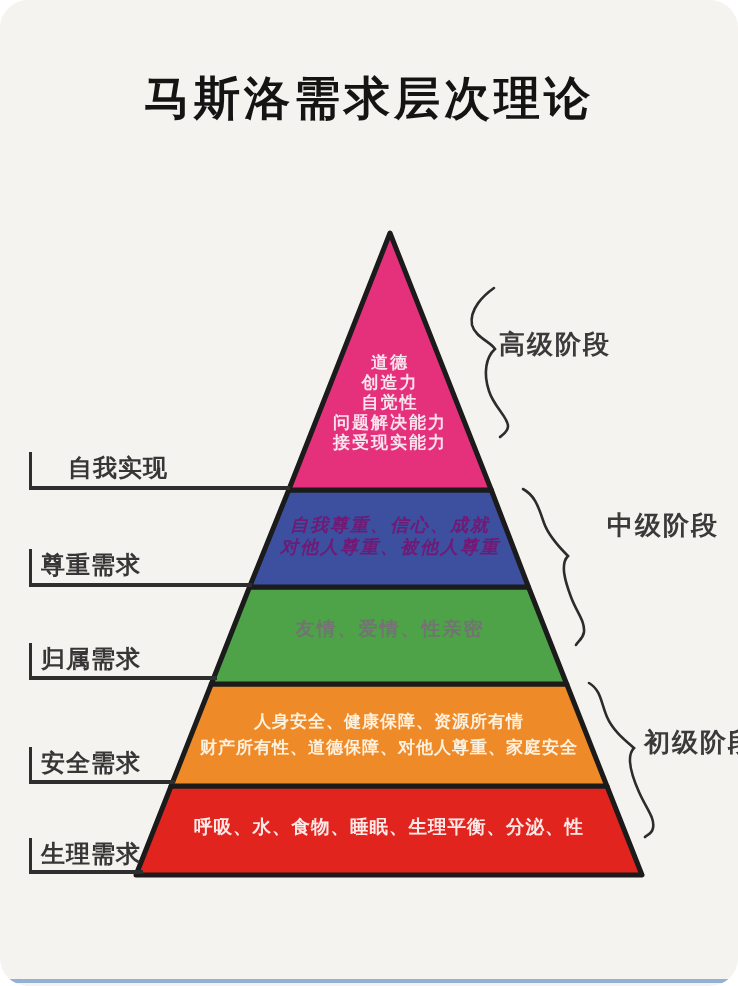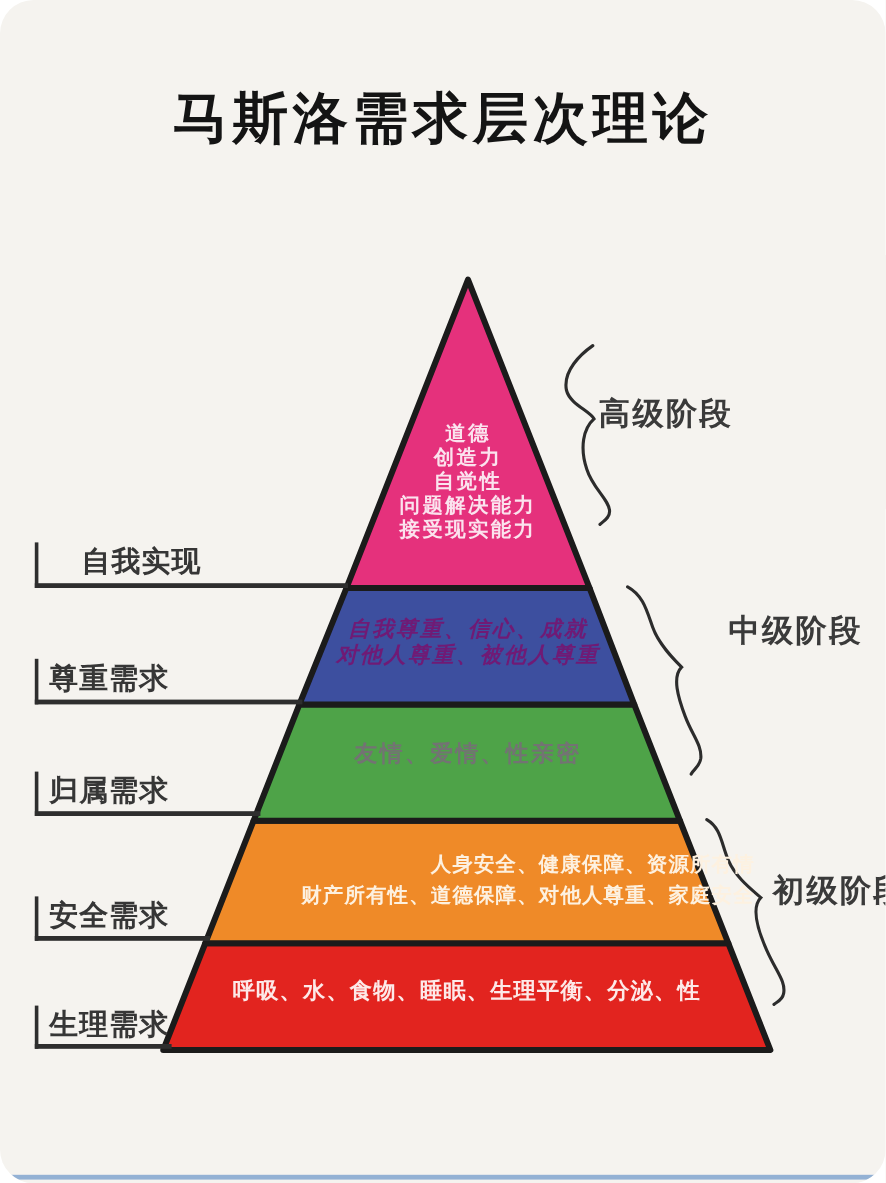--- a/index.html
+++ b/index.html
@@ -18,21 +18,21 @@
   .pyramid-svg{position:absolute;left:0;top:0;width:738px;height:986px;}
 
   .level-text{
     position:absolute;text-align:center;font-weight:700;
     letter-spacing:2px;
   }
   .level-text span{display:block;}
   .lt-1{left:240px;top:352px;width:300px;font-size:17px;line-height:20px;color:#fbe3ee;}
   .lt-2{left:240px;top:514px;width:300px;font-size:18px;line-height:22px;color:#701a75;font-style:italic;}
   .lt-3{left:240px;top:617px;width:300px;font-size:19px;line-height:23px;color:#737373;}
-  .lt-4{left:149px;top:708px;width:480px;font-size:17px;line-height:26px;color:#fdf1e0;letter-spacing:1px;text-align:right;}
+  .lt-4{left:149px;top:708px;width:480px;font-size:17px;line-height:26px;color:#fdf1e0;letter-spacing:1px;}
   .lt-5{left:149px;top:815px;width:480px;font-size:18.5px;line-height:24px;color:#fde9e8;letter-spacing:1px;}
 
   .side-label{
     position:absolute;
     border-left:3px solid #2e2e2e;border-bottom:4px solid #2e2e2e;
     box-sizing:border-box;padding:0 0 0 9px;
     font-size:24px;font-weight:600;color:#363636;letter-spacing:1px;
     white-space:nowrap;
   }
   .sl-1{left:29px;top:452px;width:261px;height:38px;padding-left:36px;}

